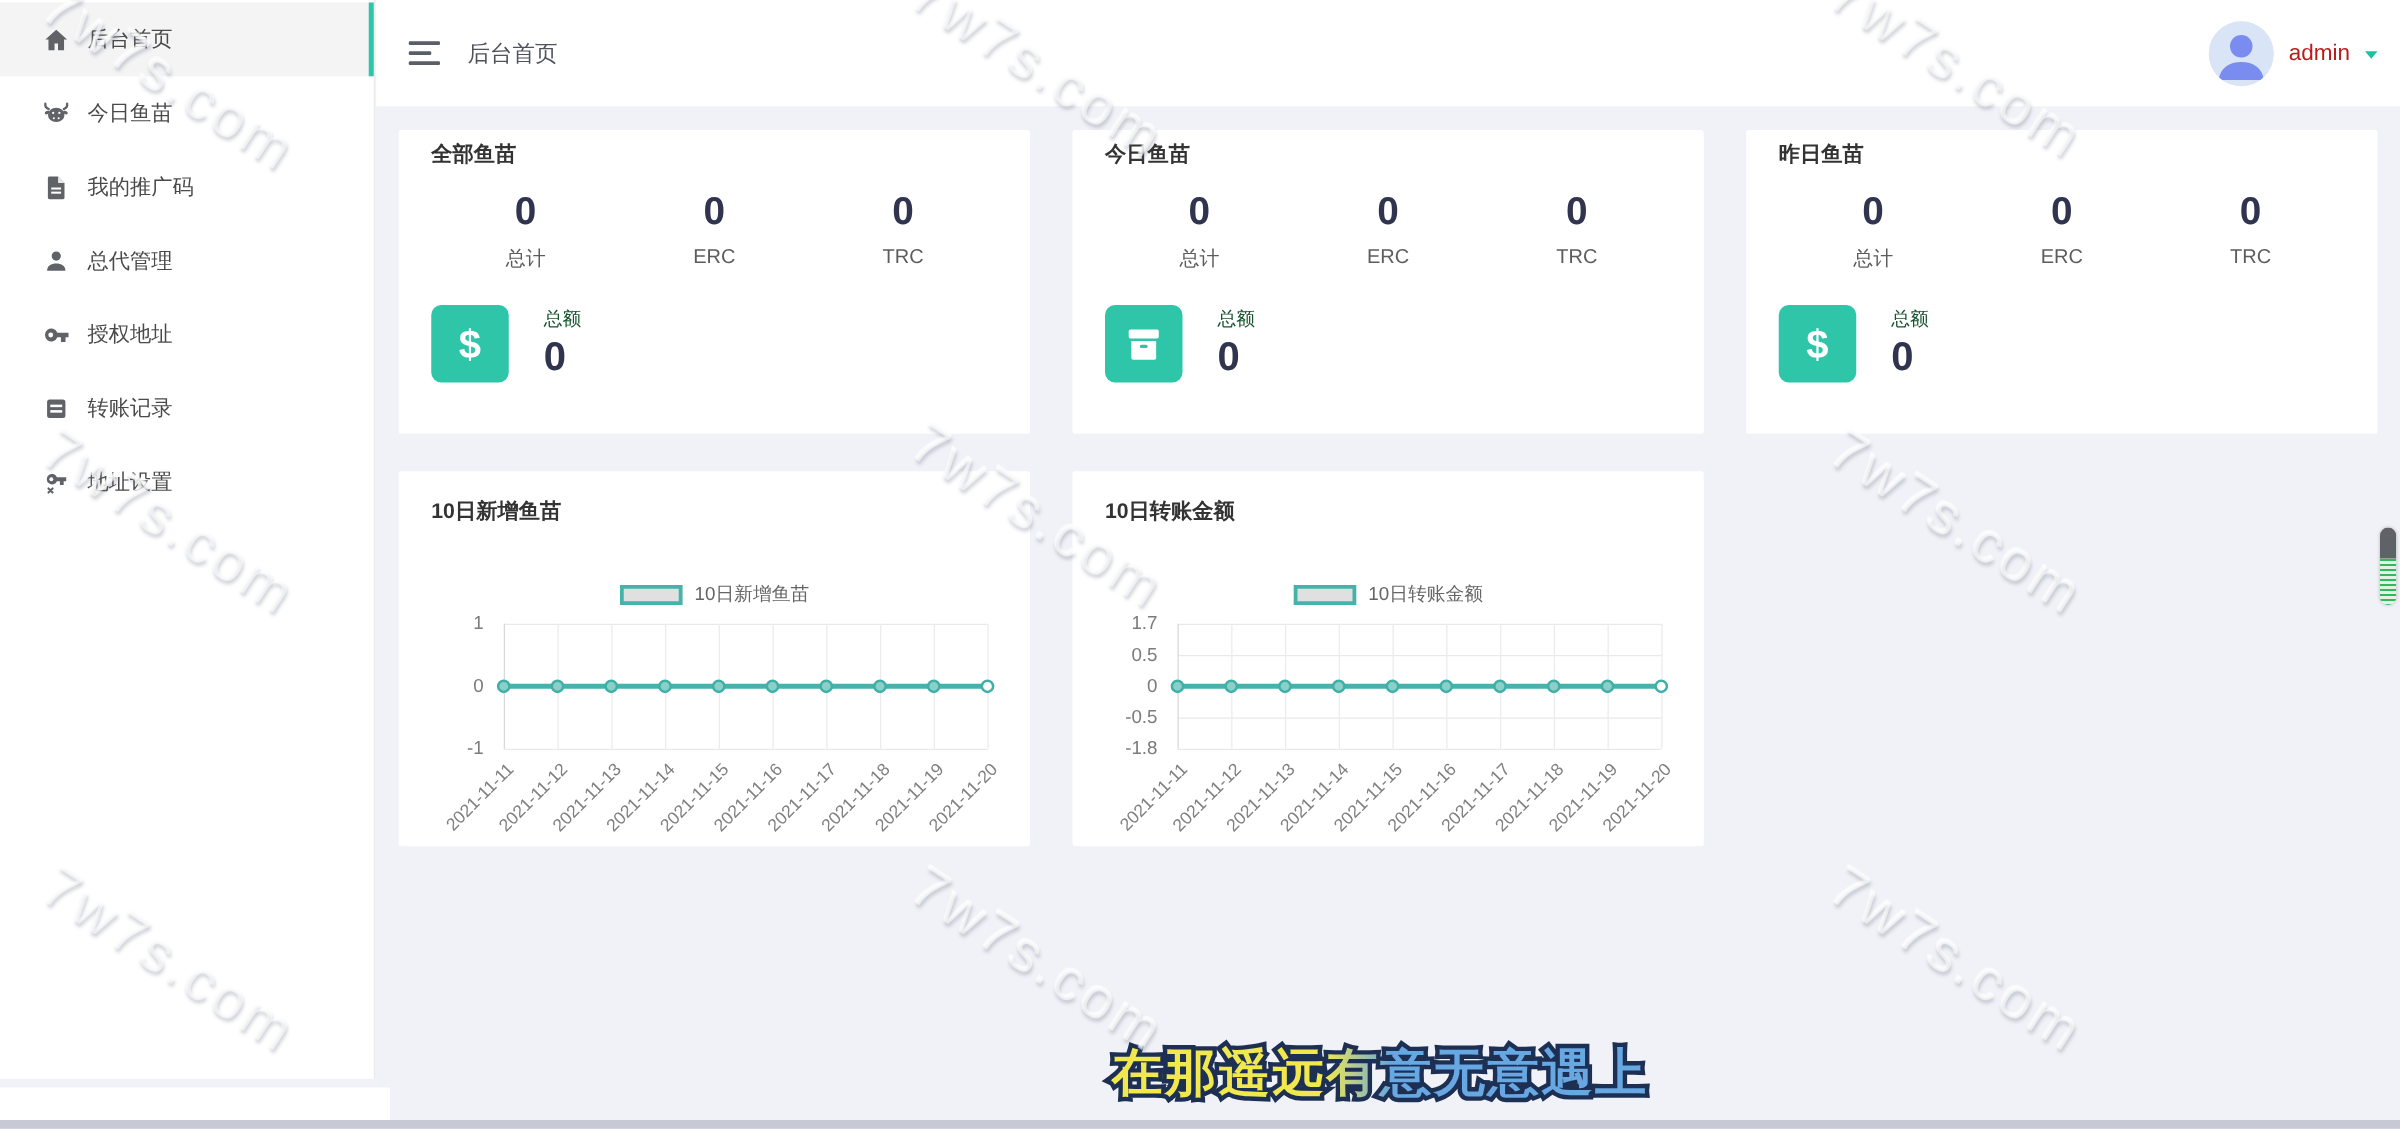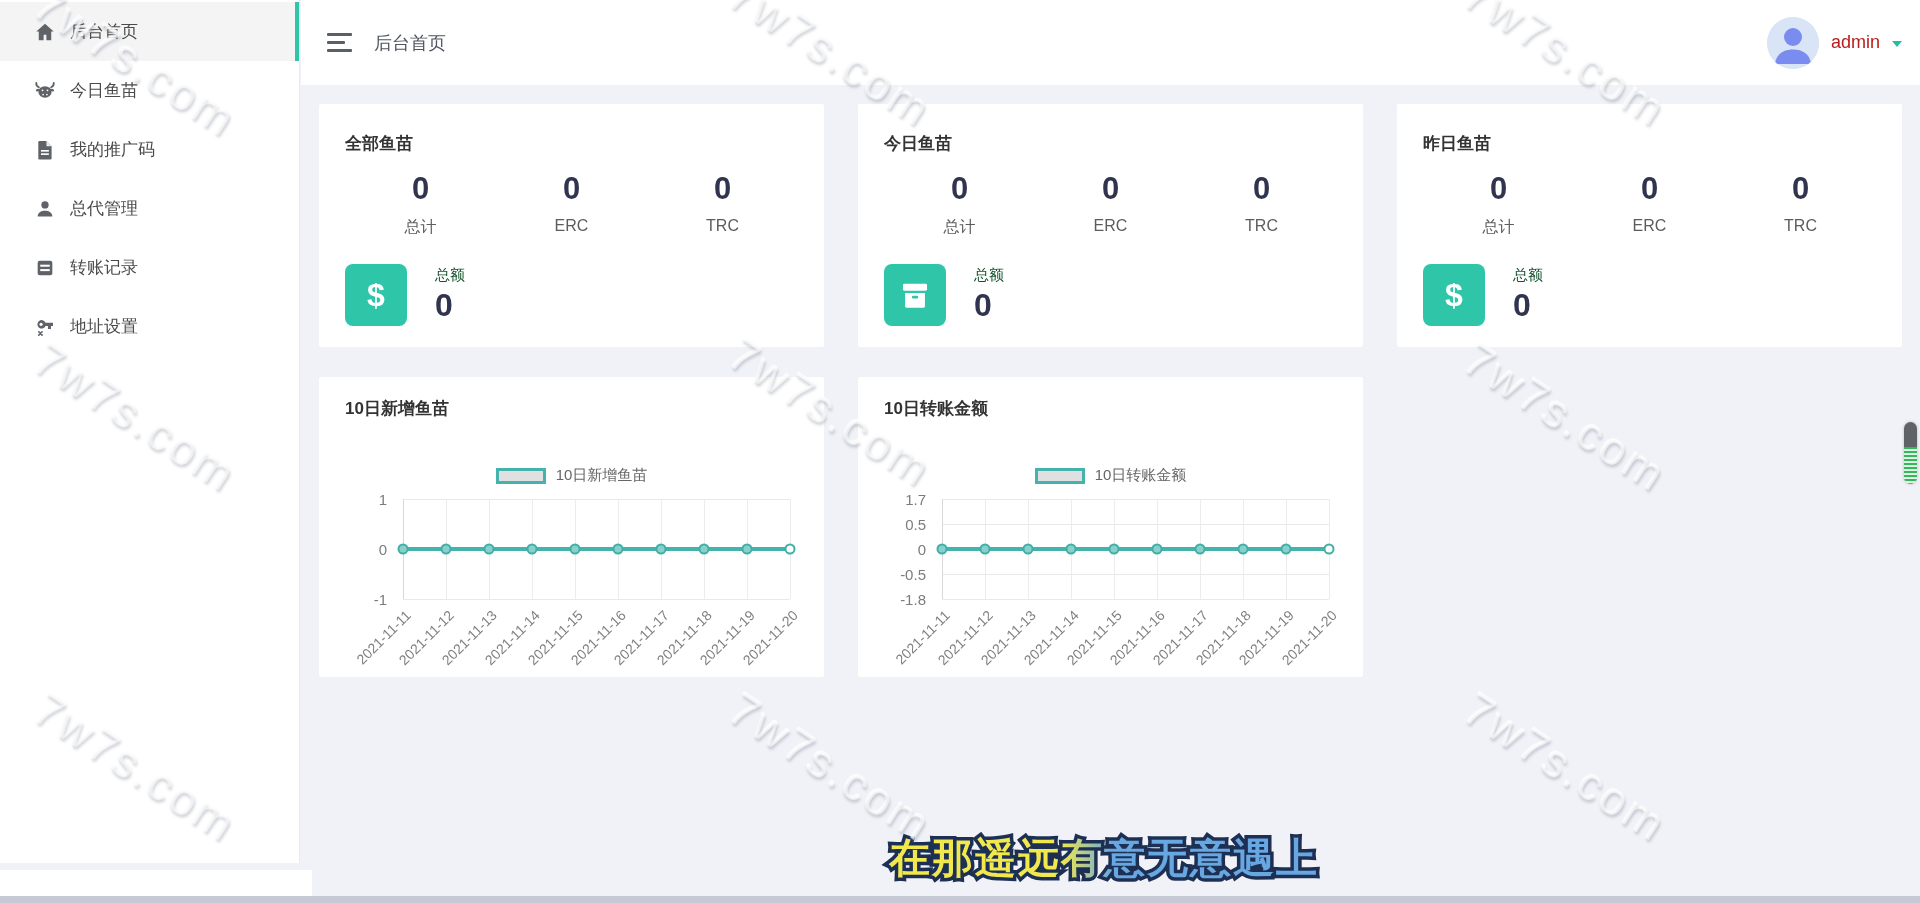--- a/index.html
+++ b/index.html
@@ -32,21 +32,21 @@
   .header-right { margin-left:auto; margin-right:18px; display:flex; align-items:center;
     gap:12px; cursor:pointer; }
   .avatar { width:52px; height:52px; border-radius:50%; background:#d9e4f6; overflow:hidden; }
   .admin-name { font-size:18px; color:#b91c1c; }
   .caret { width:0; height:0; border-left:5px solid transparent; border-right:5px solid transparent;
     border-top:6px solid #1fbfa2; margin-top:2px; }
 
   
   .main { position:absolute; left:301px; right:0; top:85px; bottom:40px; padding:19px 18px; }
   .cards-row { display:flex; gap:34px; }
-  .card { background:#fff; border-radius:2px; padding:28px 26px; }
+  .card { background:#fff; border-radius:2px; padding:8px 26px; }
   .stat-card { flex:1; height:243px; }
   .card-title { font-size:17px; font-weight:bold; color:#333; }
   .stats-row { margin-top:16px; display:grid; grid-template-columns:1fr 1fr 1fr; }
   .stat { text-align:center; }
   .stat-value { font-size:31px; font-weight:bold; color:#30344f; }
   .stat-label { margin-top:10px; font-size:16px; color:#5c5c5c; }
   .total-row { margin-top:26px; display:flex; align-items:center; }
   .total-icon { width:62px; height:62px; border-radius:8px; background:#2fc5a8;
     display:flex; align-items:center; justify-content:center; }
   .dollar-glyph { color:#fff; font-size:32px; font-weight:bold; }
@@ -164,20 +164,29 @@
             <g fill="#5f6368">
           <circle cx="12" cy="7.5" r="4"></circle>
               <path d="M4 20.2c0-4.2 3.6-6.2 8-6.2s8 2 8 6.2z"></path>
             </g>
           </svg>
       </span>
       <span class="mlabel">总代管理</span>
     </div>
 
 
+    <div class="menu-item">
+      <span class="icon">
+        <svg viewBox="0 0 24 24" width="22" height="22">
+          <path fill="#5f6368" d="M13 10a5.6 5.6 0 1 0 0 4h3.1v4h4v-4h2.6v-4z"></path>
+          <circle cx="7.2" cy="12" r="2.1" fill="#fff"></circle>
+        </svg>
+      </span>
+      <span class="mlabel">授权地址</span>
+    </div>
 
     <div class="menu-item">
       <span class="icon">
         <svg viewBox="0 0 24 24" width="22" height="22">
           <rect x="4" y="4" width="16" height="16" rx="2.2" fill="#5f6368"></rect>
           <rect x="6.8" y="8.4" width="10.4" height="2.2" fill="#fff"></rect>
           <rect x="6.8" y="13.2" width="10.4" height="2.2" fill="#fff"></rect>
         </svg>
       </span>
       <span class="mlabel">转账记录</span>

